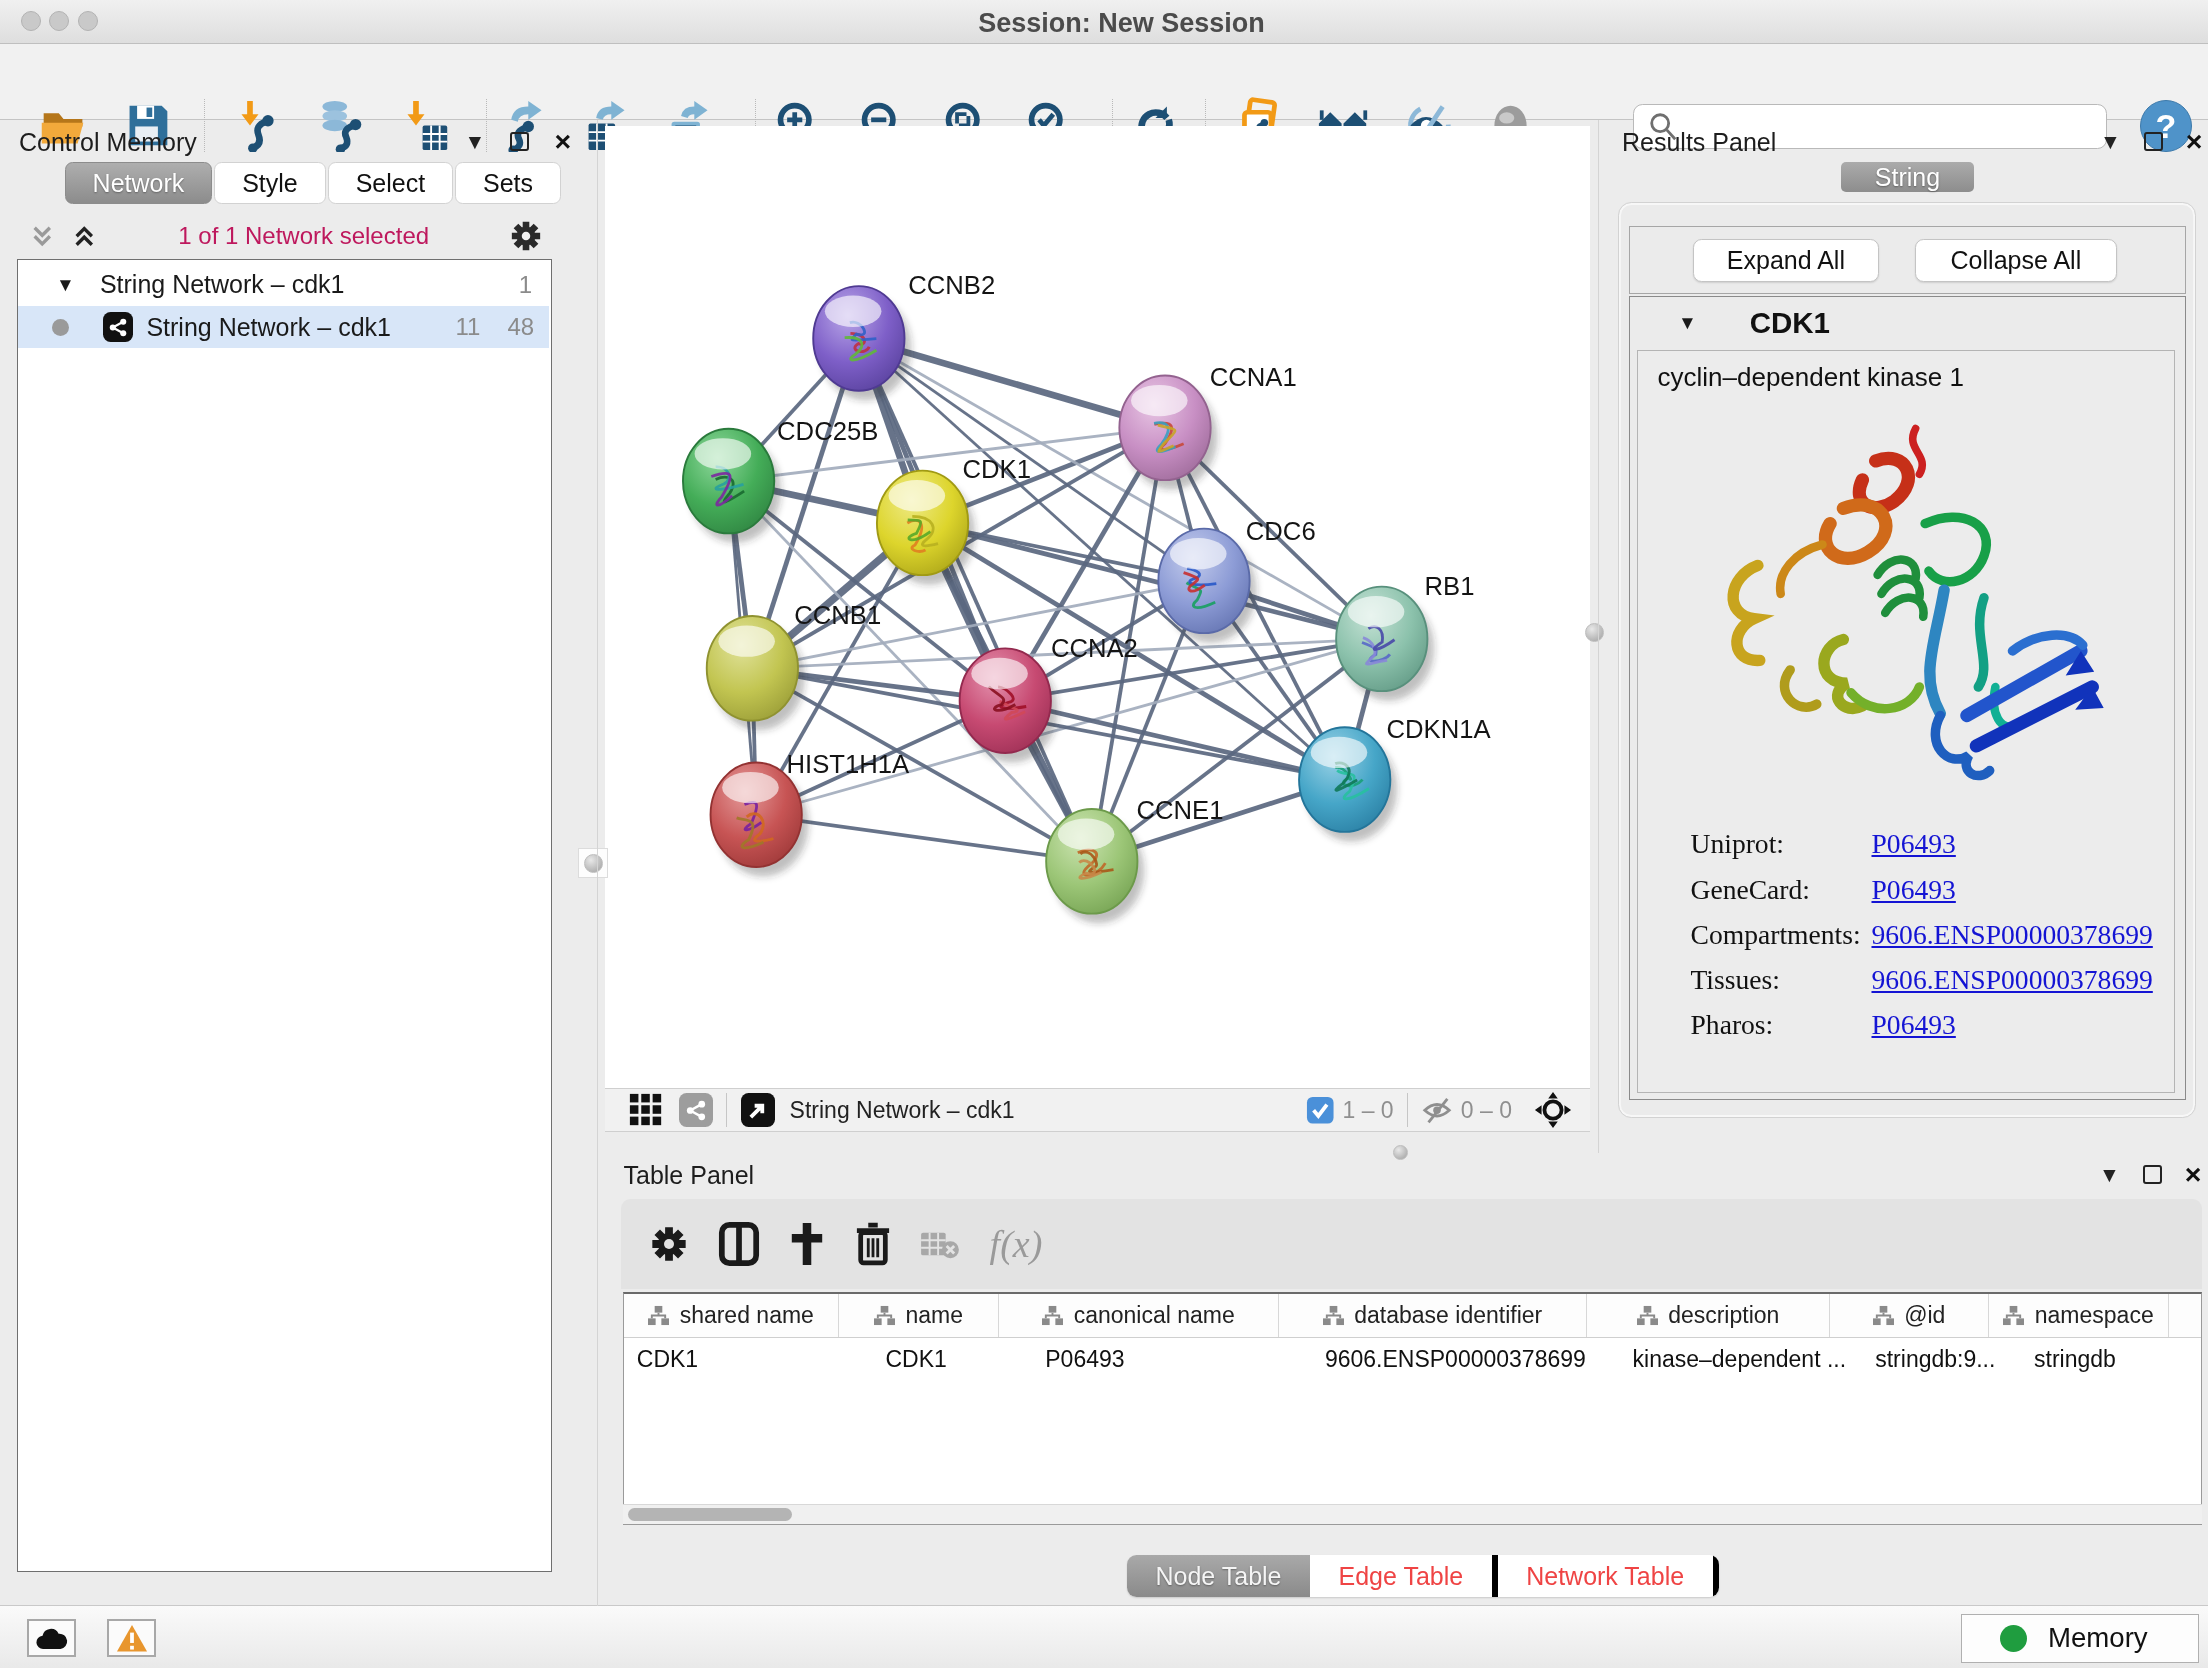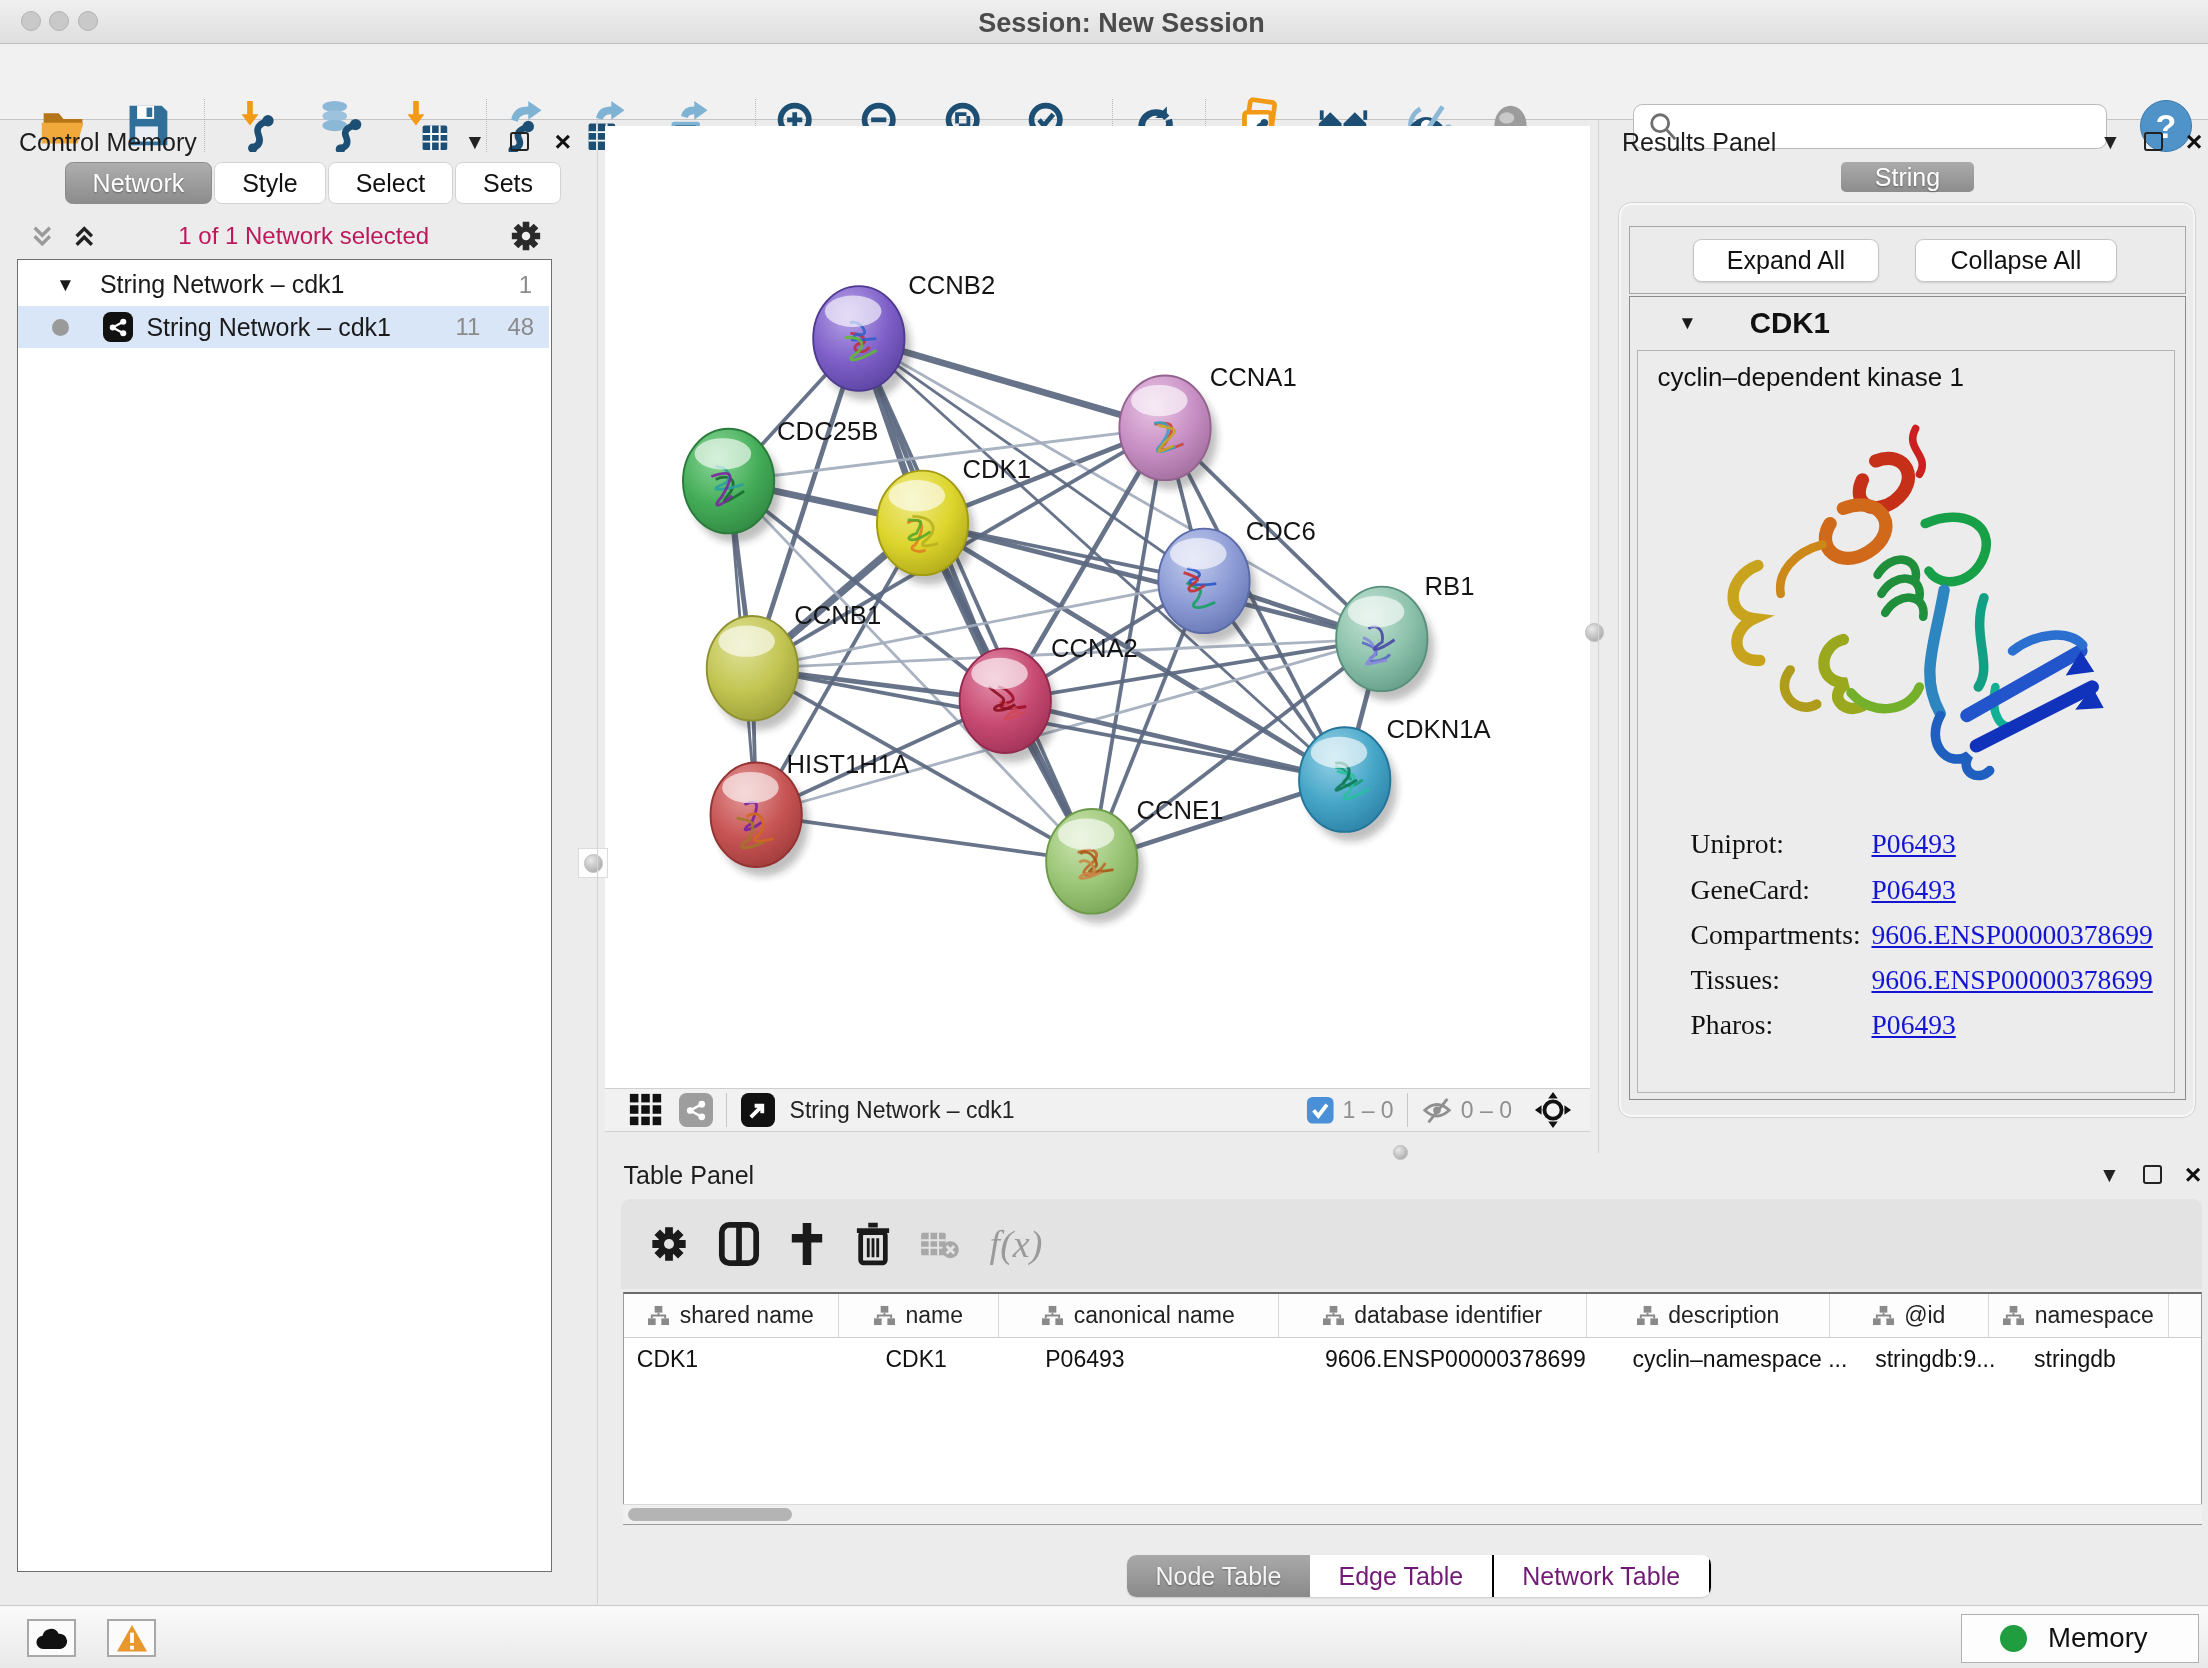--- a/index.html
+++ b/index.html
@@ -103,21 +103,21 @@
     border-right:1px solid #d8d8d8; overflow:hidden; white-space:nowrap; }
   .trow { display:flex; height:42px; }
   .td { font-size:23px; color:#111; padding-left:13.3px; display:flex; align-items:center;
     overflow:hidden; white-space:nowrap; }
   .hscroll { position:absolute; left:9.5px; top:351px; width:1579px; height:20px; background:#f0f0f0;
     border-top:1px solid #d8d8d8; }
   .hthumb { position:absolute; left:5.7px; top:2.9px; width:164px; height:13.3px; background:#b4b4b4; border-radius:6.7px; }
   .bottom-tabs { position:absolute; left:514px; top:402px; height:42px; display:flex;
     border-radius:9.5px; overflow:hidden; box-shadow:0 1px 1.9px rgba(0,0,0,.15); }
   .btab { height:42px; display:flex; align-items:center; justify-content:center; font-size:25px;
-    background:#fff; color:#701a75; border-right:2px solid #000000; padding:0 28.5px; }
+    background:#fff; color:#ef4444; border-right:6px solid #000000; padding:0 28.5px; }
   .btab.sel { background:linear-gradient(#a9a9a9,#8a8a8a); color:#f5f5f5; border-right:none;
     text-shadow:0 1px 1.9px rgba(0,0,0,.35); }
 
   
   .statusbar { position:absolute; left:0; top:1605px; width:2208px; height:63px;
     background:linear-gradient(#fafafa,#e9e9e9); border-top:1.9px solid #c9c9c9; }
   .sb-btn { position:absolute; top:13.3px; width:49px; height:38px; background:#fbfbfb;
     border:2.9px solid #a8a8a8; display:flex; align-items:center; justify-content:center; }
   .memory-btn { position:absolute; left:1961px; top:7.6px; width:238px; height:49px; background:#fdfdfd;
     border:1.9px solid #b0b0b0; display:flex; align-items:center; font-size:27.6px; color:#111; }
@@ -810,21 +810,21 @@
           </svg>
           <span>namespace</span>
         </div>
       </div>
     <div id="table-body">
         <div class="trow">
           <div class="td" style="width: 249px;">CDK1</div>
           <div class="td" style="width: 160px;">CDK1</div>
           <div class="td" style="width: 280px;">P06493</div>
           <div class="td" style="width: 308px;">9606.ENSP00000378699</div>
-          <div class="td" style="width: 243px;">cyclin–namespace ...</div>
+          <div class="td" style="width: 243px;">kinase–dependent ...</div>
           <div class="td" style="width: 159px;">stringdb:9...</div>
           <div class="td" style="width: 180px;">stringdb</div>
         </div>
       </div>
   </div>
   <div class="hscroll">
     <div class="hthumb"></div>
   </div>
   <div class="bottom-tabs" id="bottom-tabs">
       <div class="btab sel">Node Table</div>

